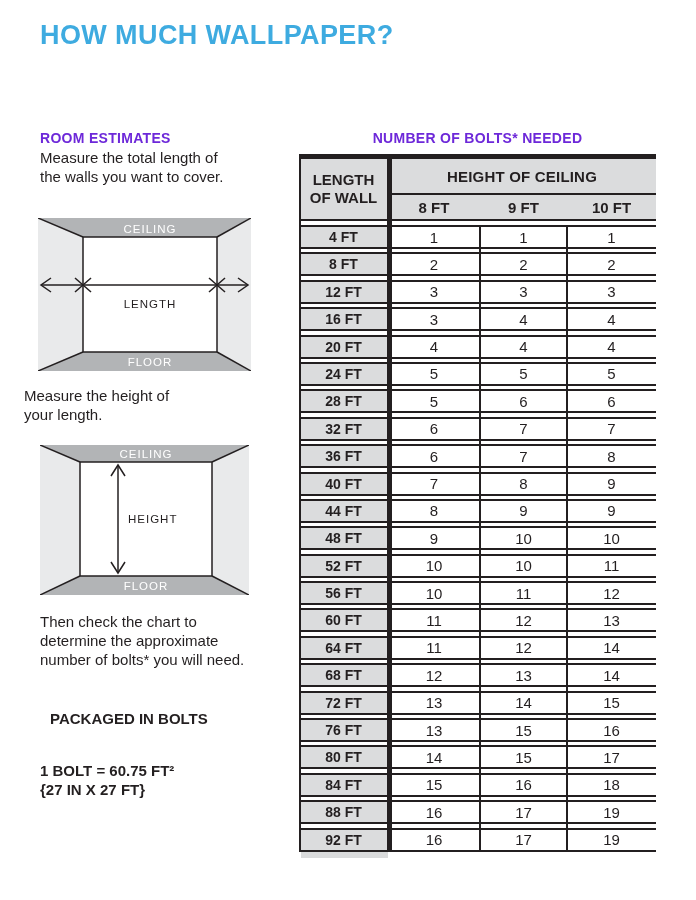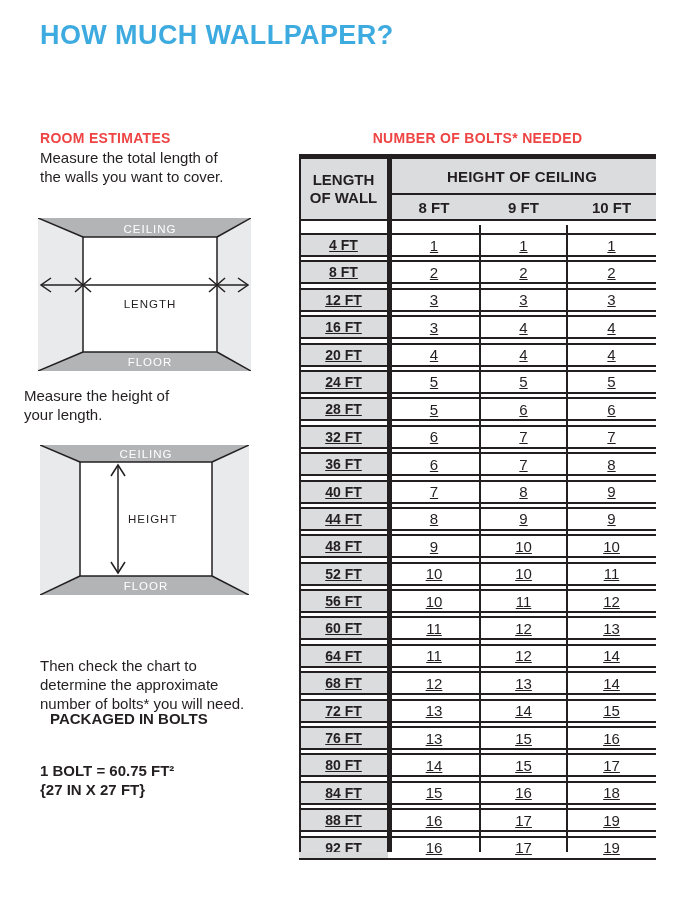--- a/index.html
+++ b/index.html
@@ -6,21 +6,21 @@
   body{
     width:696px;height:900px;background:#ffffff;position:relative;
     font-family:"Liberation Sans","DejaVu Sans",sans-serif;color:#231F20;
     overflow:hidden;
   }
   .abs{position:absolute;}
   .page-title{
     left:40px;top:20px;font-size:27px;font-weight:bold;color:#3EABE0;letter-spacing:0.4px;
   }
   .sec-head{
-    font-size:14px;font-weight:bold;color:#ef4444;letter-spacing:0.3px;
+    font-size:14px;font-weight:bold;color:#6d28d9;letter-spacing:0.3px;
   }
   .para{font-size:15px;line-height:19px;}
   .para.bold{font-weight:bold;}
   .indent{padding-left:10px;}
 
   
   .tbl{position:absolute;left:299px;top:154px;width:357px;}
   .tbl-top{height:5px;background:#231F20;}
   .hdr{display:grid;grid-template-columns:89px 268px;}
   .hdr-left{
@@ -31,21 +31,21 @@
   .hdr-group{
     height:34px;background:#DBDCDD;border-bottom:2px solid #231F20;
     display:flex;align-items:center;justify-content:center;font-weight:bold;font-size:15px;
     letter-spacing:0.2px;
   }
   .hdr-cols{
     height:24px;background:#DBDCDD;border-bottom:2px solid #231F20;
     display:grid;grid-template-columns:92px 87px 89px;
   }
   .hdr-col{display:flex;align-items:center;justify-content:center;font-weight:bold;font-size:15px;}
-  .rows{margin-top:12px;text-decoration:underline;}
+  .rows{margin-top:4px;}
   .trow{
     display:grid;grid-template-columns:89px 92px 87px 89px;height:20px;
     border-top:2px solid #231F20;border-bottom:2px solid #231F20;margin-bottom:3.4px;
   }
   .trow .wall{
     background:#DBDCDD;display:flex;align-items:center;justify-content:center;
     font-weight:bold;font-size:14px;
   }
   .trow .num{display:flex;align-items:center;justify-content:center;font-size:15px;}
   .vl{position:absolute;background:#231F20;}
@@ -115,21 +115,21 @@
   <g stroke="#231F20" stroke-width="1.5" fill="none">
     <line x1="78" y1="20" x2="78" y2="128"></line>
     <polyline points="71,31 78,20 85,31"></polyline>
     <polyline points="71,117 78,128 85,117"></polyline>
   </g>
   <text x="106" y="13" text-anchor="middle" font-size="11.5" letter-spacing="1" fill="#ffffff">CEILING</text>
   <text x="106" y="145" text-anchor="middle" font-size="11.5" letter-spacing="1" fill="#ffffff">FLOOR</text>
   <text x="88" y="78" text-anchor="start" font-size="11.5" letter-spacing="1" fill="#231F20">HEIGHT</text>
 </svg>
 
-<div class="abs para" style="left:40px;top:612px;margin-top:44px;">
+<div class="abs para" style="left:40px;top:612px;">
   <div>Then check the chart to</div>
   <div>determine the approximate</div>
   <div>number of bolts* you will need.</div>
 </div>
 
 <div class="abs para bold" style="left:40px;top:709px;">
   <div class="indent">PACKAGED IN BOLTS</div>
 </div>
 
 <div class="abs para bold" style="left:40px;top:761px;">

